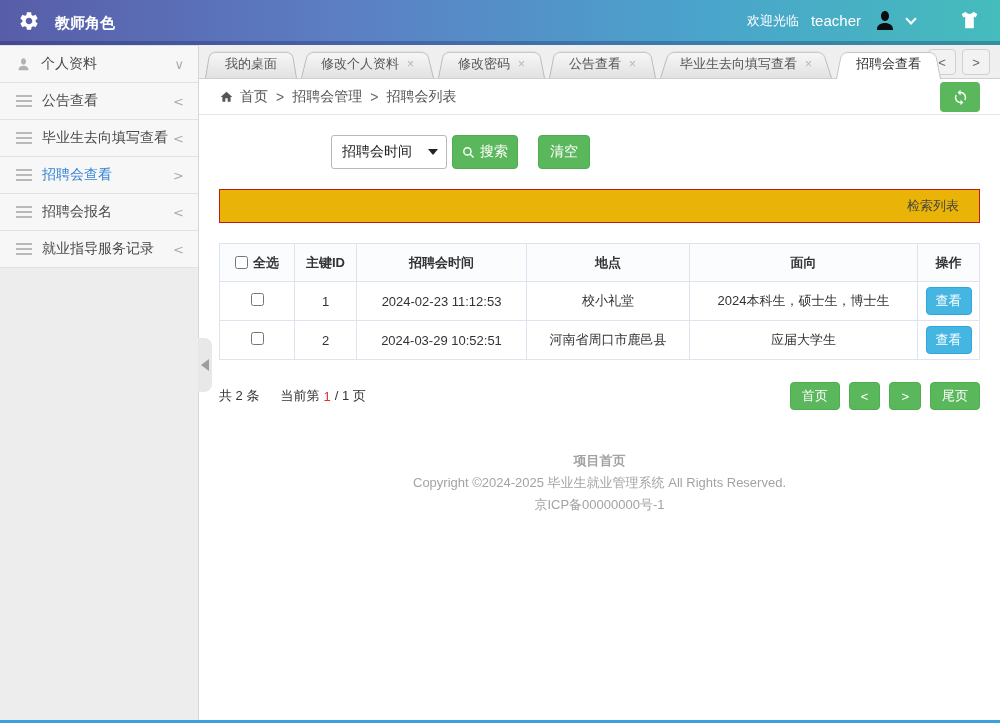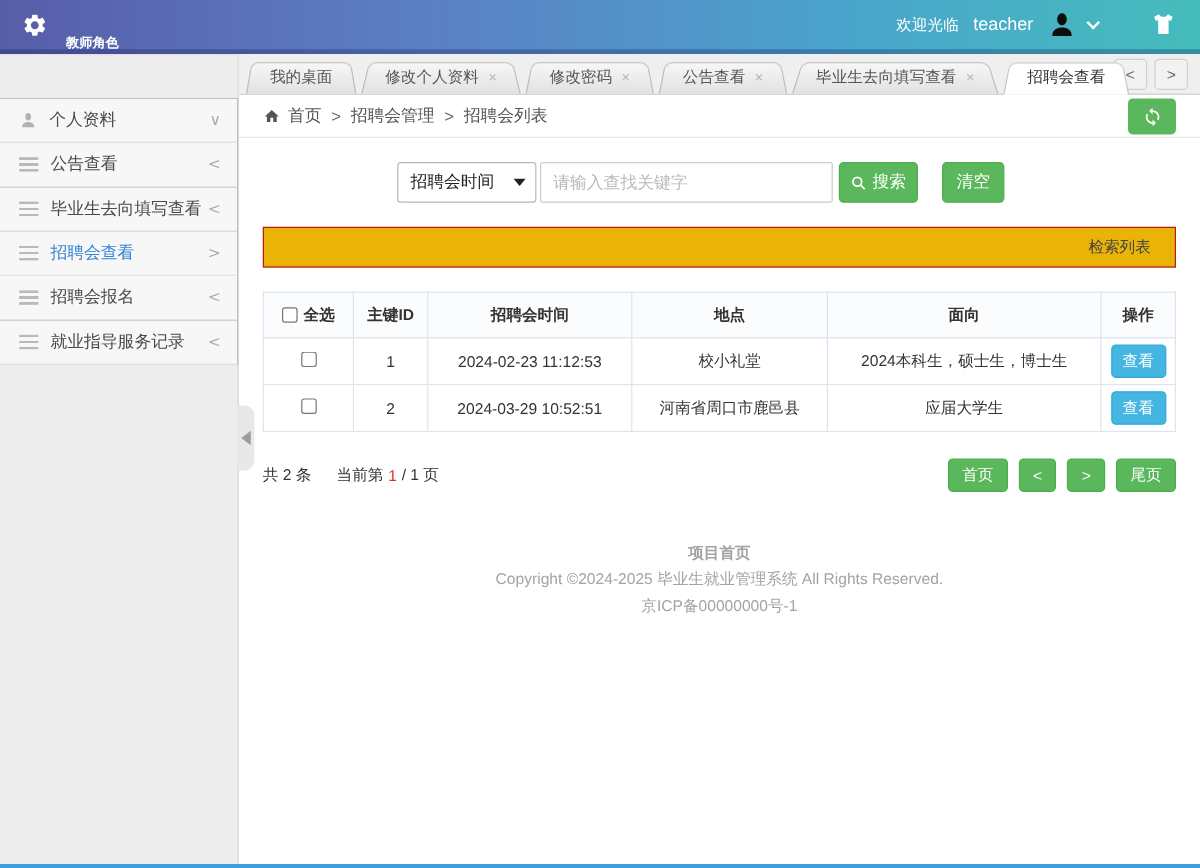--- a/index.html
+++ b/index.html
@@ -6,34 +6,34 @@
   html,body { width:1000px; height:723px; overflow:hidden; }
   body { font-family:"Liberation Sans","DejaVu Sans",sans-serif; background:#fff; position:relative; }
 
   
   .header { height:45px; position:relative; display:flex; align-items:center; padding:0 20px 4px 18px;
             background:linear-gradient(90deg,#585da8 0%,#5c7fc4 35%,#4aa4cc 70%,#45bcbc 100%); }
   .header::after { content:""; position:absolute; left:0; right:0; bottom:0; height:4px; background:rgba(15,25,85,0.28); }
   .logo-icon { width:22px; height:22px; margin-right:10px; }
   .logo-icon svg { display:block; width:22px; height:22px; fill:#fff; }
   .app-title { color:#fff; font-size:20px; font-weight:bold; letter-spacing:1px; }
-  .role-badge { color:#fff; font-size:11px; font-weight:bold; margin-left:5px; position:relative; top:15px; }
+  .role-badge { color:#fff; font-size:15px; font-weight:bold; margin-left:5px; position:relative; top:3px; }
   .header-right { margin-left:auto; display:flex; align-items:center; color:#fff; }
   .welcome-text { font-size:13px; margin-right:12px; }
   .username { font-size:15px; margin-right:12px; }
   .user-avatar svg { display:block; width:24px; height:24px; fill:#0d0d0d; }
   .chev-down-white { width:8px; height:8px; border-left:2px solid #fff; border-bottom:2px solid #fff;
                      transform:rotate(-45deg); margin:-3px 0 0 10px; }
   .tshirt { margin-left:44px; }
   .tshirt svg { display:block; width:21px; height:19px; fill:#fff; }
 
   
   .page-body { display:flex; height:675px; }
   .sidebar { width:200px; background:#ededed; border-right:1px solid #d7d7d7; border-top:1px solid #e2e2e2; position:relative; }
-  .menu { background:#0f172a;margin-top:36px; }
+  .menu { background:#ffffff; }
   .menu-item { height:37px; display:flex; align-items:center; padding:0 14px 0 16px;
                border-bottom:1px solid #e2e2e2; font-size:14px; color:#4a4a4a; cursor:pointer; background:#f7f7f7; }
   .menu-item .mi-label { margin-left:10px; }
   .menu-item.active .mi-label { color:#3583d6; }
   .mi-arrow { margin-left:auto; color:#aaa; font-size:13px; font-family:"DejaVu Sans",sans-serif; }
   .user-ic svg { display:block; width:15px; height:15px; fill:#b2b2b2; }
   .menu-ic { position:relative; width:16px; height:12px; }
   .menu-ic::before { content:""; position:absolute; inset:0;
       background:linear-gradient(#b9b9b9 0 2px,transparent 2px 5px,#b9b9b9 5px 7px,transparent 7px 10px,#b9b9b9 10px 12px); }
 
@@ -231,21 +231,20 @@
           </svg>
       </button>
     </div>
 
     <div class="content">
       <div class="search-row">
         <div class="filter-select">
           <span>招聘会时间</span>
           <span class="filter-caret"></span>
         </div>
-        <input class="search-input" type="text" placeholder="请输入查找关键字" style="">
         <button class="btn-green search-btn">
           <svg viewBox="0 0 18 18">
               <circle cx="7.5" cy="7.5" r="5" fill="none" stroke="#fff" stroke-width="2"></circle>
               <line x1="11.5" y1="11.5" x2="16" y2="16" stroke="#fff" stroke-width="2"></line>
             </svg>
           <span>搜索</span>
         </button>
         <button class="btn-green clear-btn">清空</button>
       </div>
 

